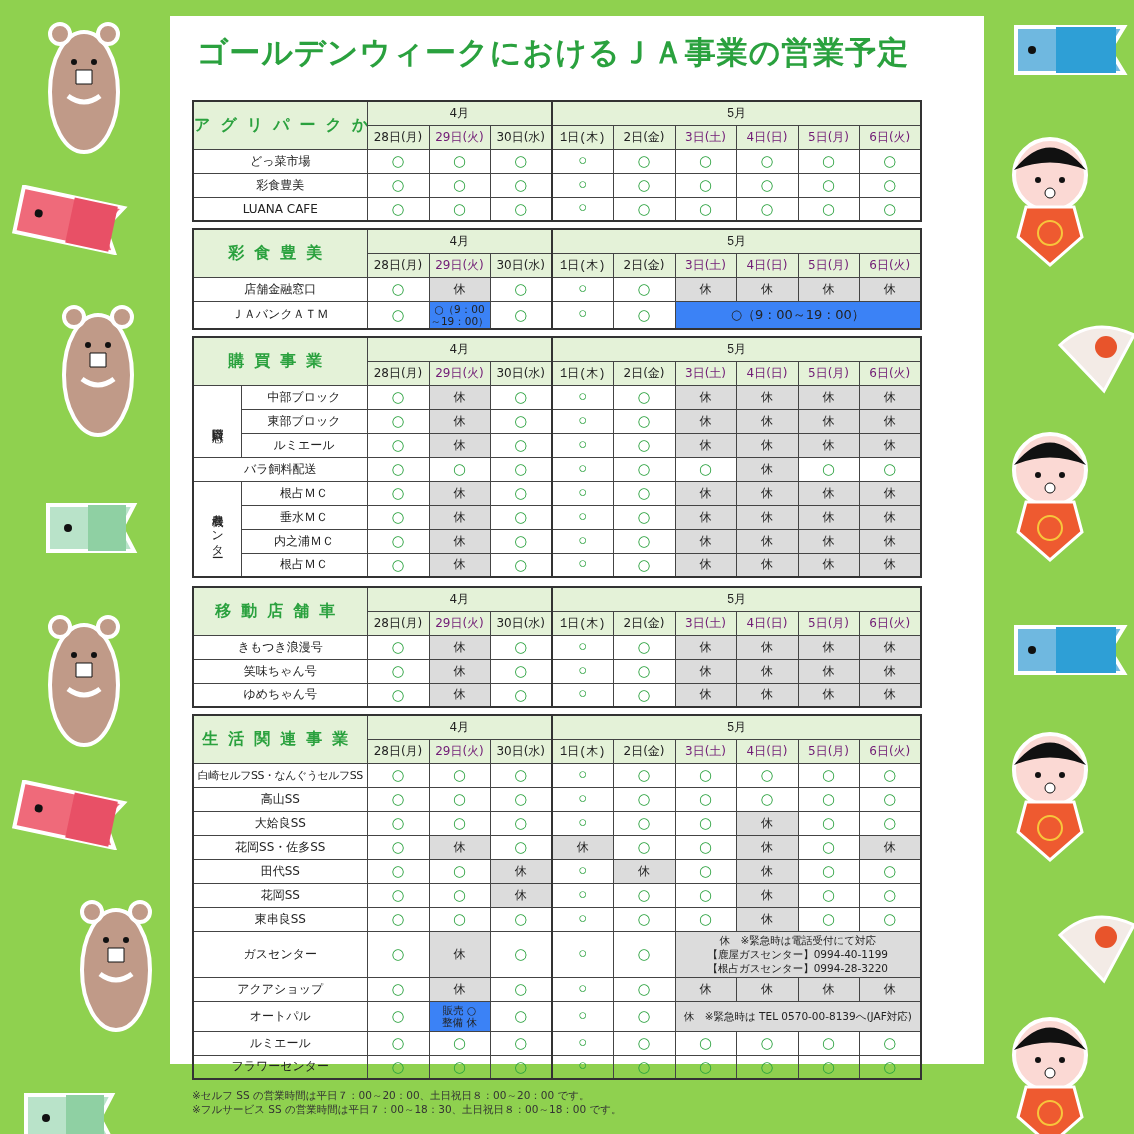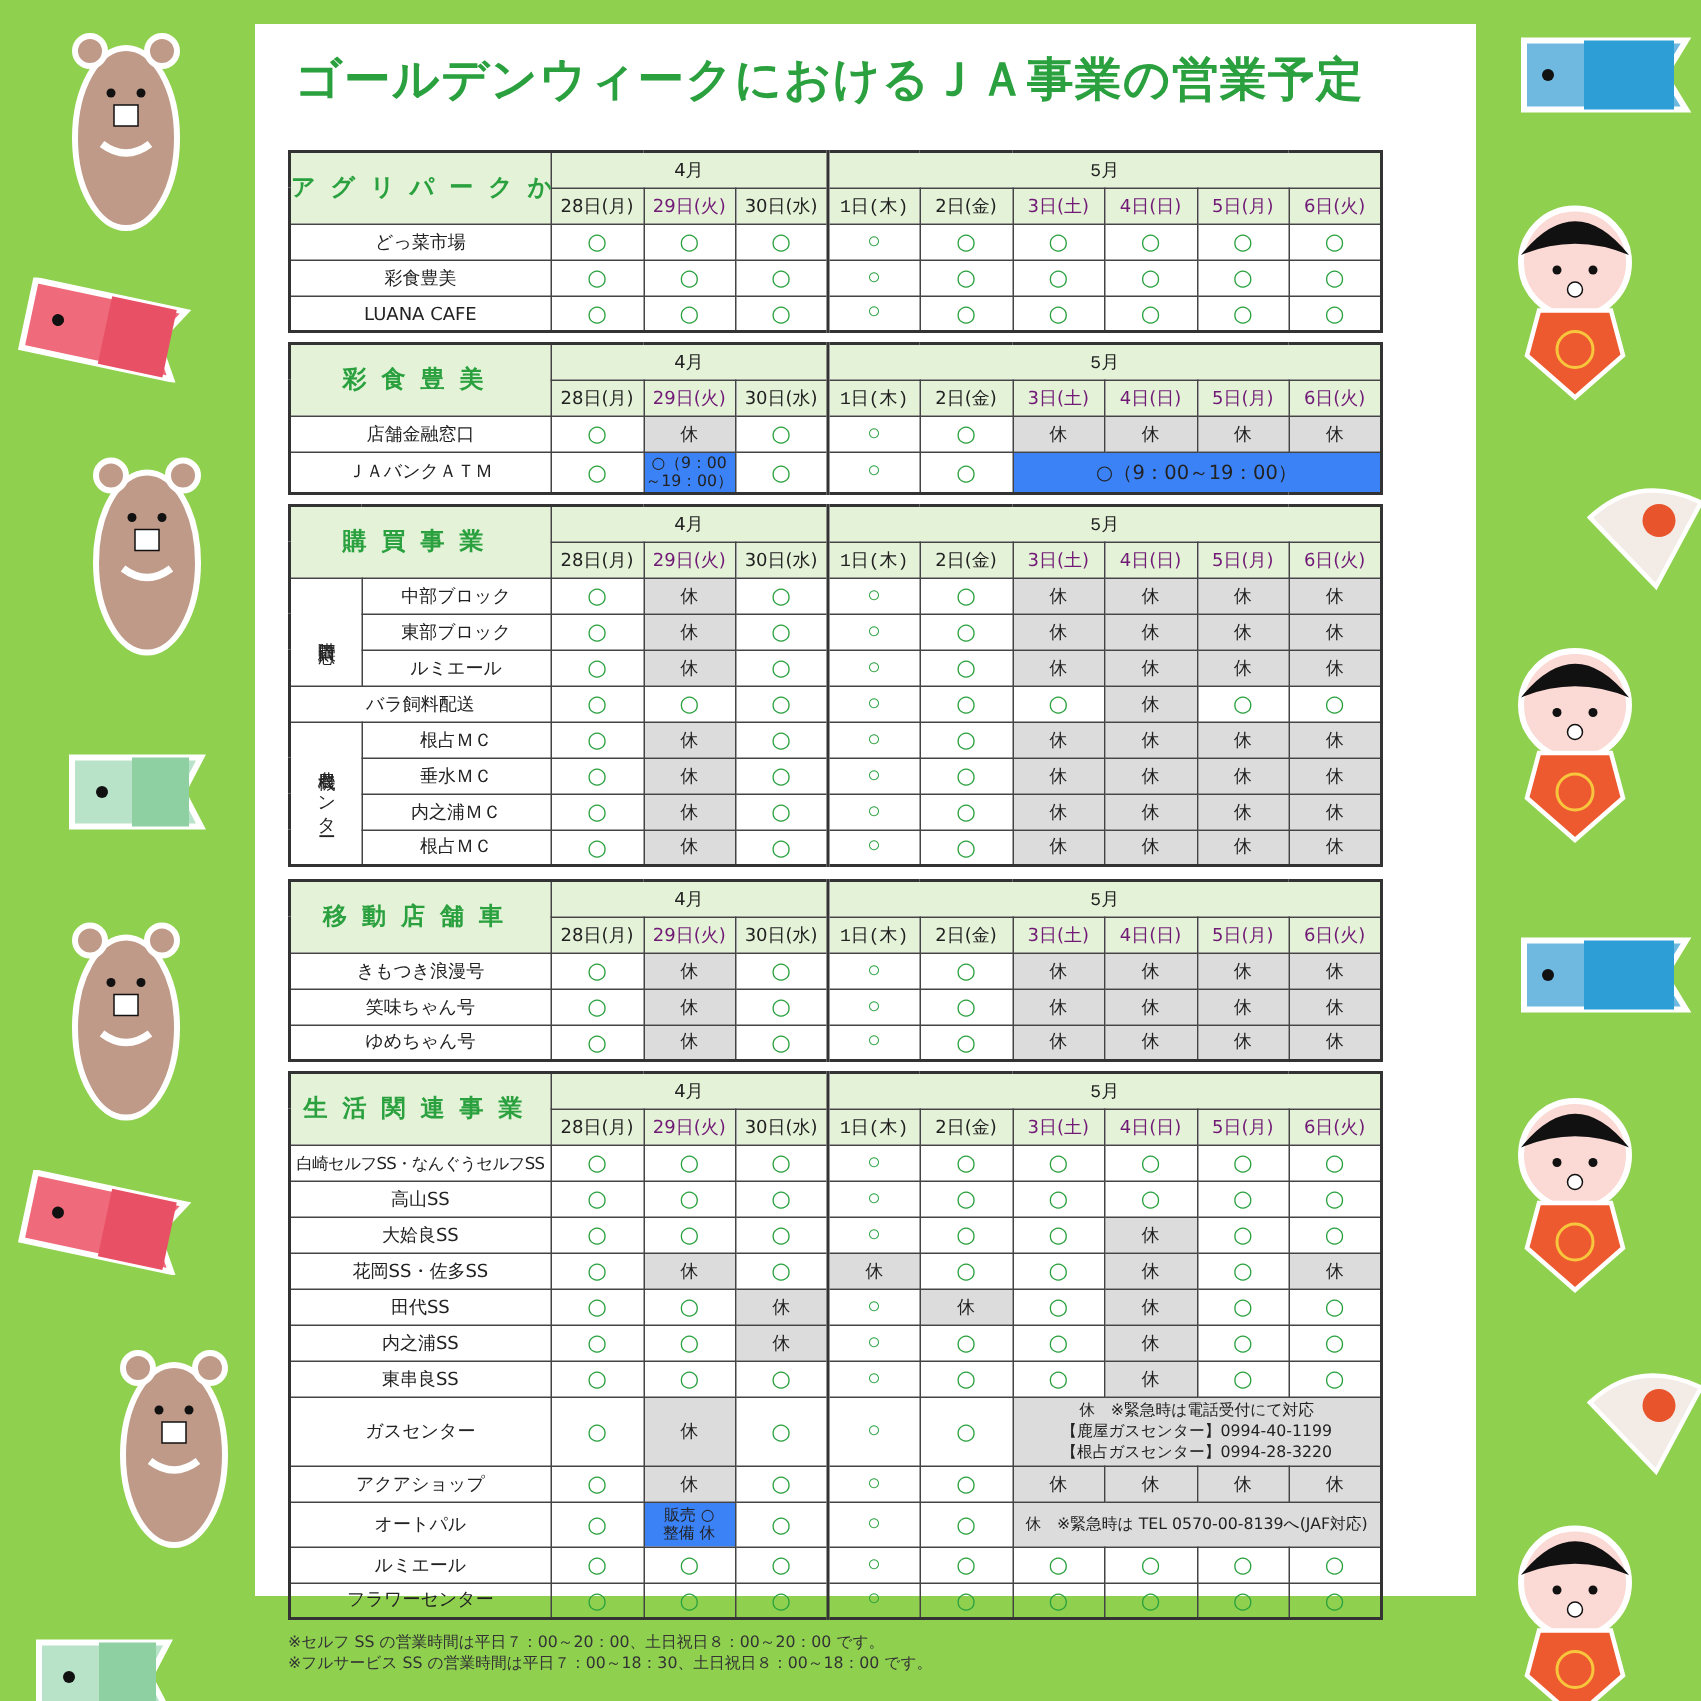--- a/index.html
+++ b/index.html
@@ -562,21 +562,21 @@
             <td class="ok">○</td>
             <td class="closed">休</td>
             <td class="ok sepL">○</td>
             <td class="closed">休</td>
             <td class="ok">○</td>
             <td class="closed">休</td>
             <td class="ok">○</td>
             <td class="ok">○</td>
           </tr>
           <tr style="height:24px">
-            <td>内之浦SS</td>
+            <td>花岡SS</td>
             <td class="ok">○</td>
             <td class="ok">○</td>
             <td class="closed">休</td>
             <td class="ok sepL">○</td>
             <td class="ok">○</td>
             <td class="ok">○</td>
             <td class="closed">休</td>
             <td class="ok">○</td>
             <td class="ok">○</td>
           </tr>

